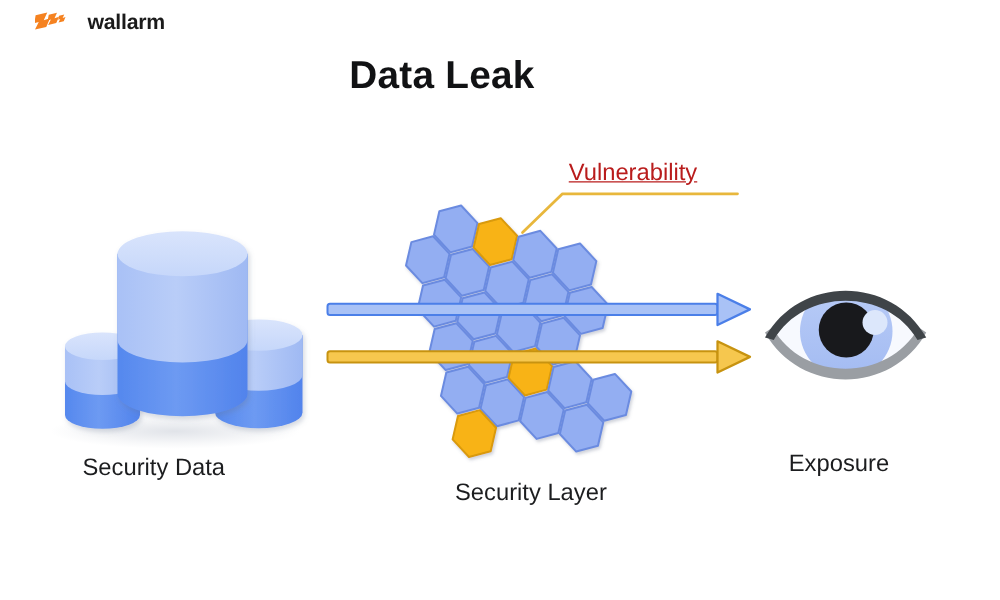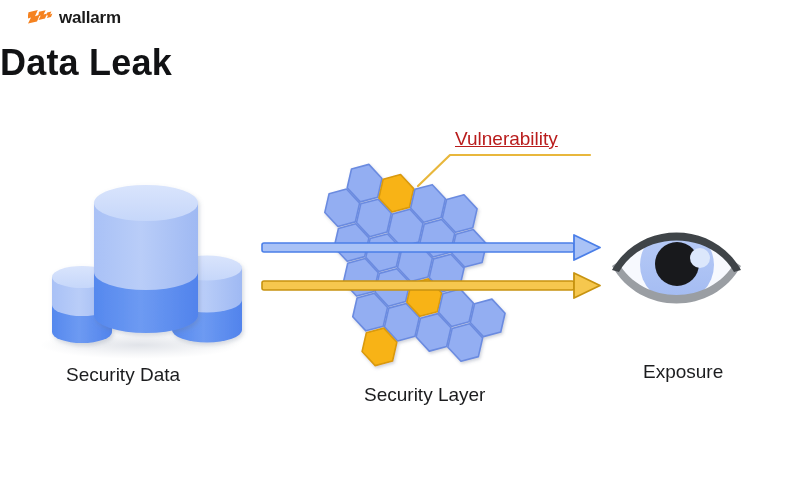--- a/index.html
+++ b/index.html
@@ -16,39 +16,39 @@
     color: #1a1a1a;
   }
 
   
   #brand {
     position: absolute;
     left: 28px;
     top: 8px;
     display: flex;
     align-items: center;
-    gap: 5px;
+    gap: 16px;
   }
   #brand .mark { display: block; width: 26px; height: 18px; }
   #brand .word {
     font-size: 17px;
     font-weight: 600;
     letter-spacing: -0.2px;
     color: #1b1b1b;
     line-height: 1;
   }
 
   
   #page-title {
     position: absolute;
     left: 0;
     top: 42px;
     width: 707px;
-    text-align: left;
-    font-size: 36px;
+    text-align: center;
+    font-size: 31px;
     font-weight: 700;
     letter-spacing: 0.2px;
     color: #111214;
   }
 
   
   #figure {
     position: absolute;
     left: 0;
     top: 0;
@@ -60,21 +60,21 @@
   
   .caption {
     position: absolute;
     font-size: 19px;
     font-weight: 400;
     color: #1c1d1f;
     white-space: nowrap;
   }
   #caption-sensitive { left: 66px;  top: 364px; }
   #caption-security  { left: 364px; top: 384px; }
-  #caption-exposure  { left: 631px; top: 361px; margin-left: 12px; }
+  #caption-exposure  { left: 631px; top: 361px; }
 
   #label-vulnerability {
     position: absolute;
     left: 455px;
     top: 128px;
     font-size: 19px;
     color: #b91c1c;
     white-space: nowrap;
     text-decoration: underline;
   }

